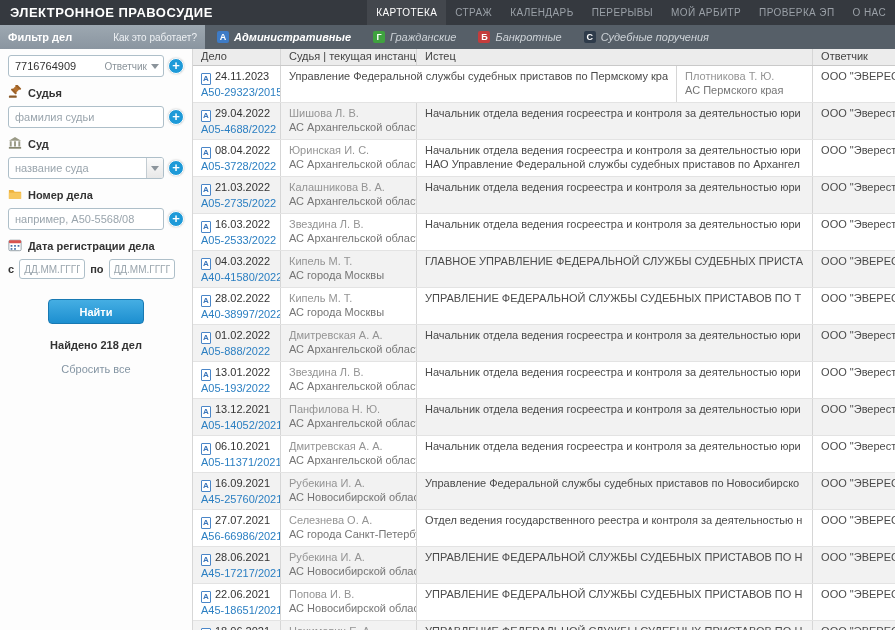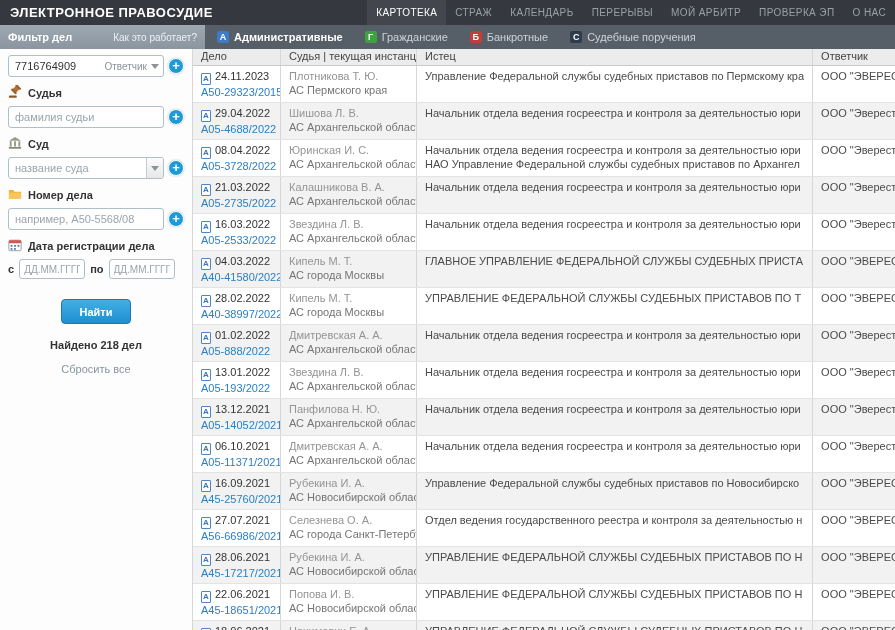--- a/index.html
+++ b/index.html
@@ -18,21 +18,21 @@
   
   .subbar { height:24px; display:flex; }
   .subbar-left { width:205px; background:linear-gradient(#9da8b1,#8a95a0);
     display:flex; align-items:center; justify-content:space-between; padding:0 8px; }
   .filter-title { color:#fff; font-weight:bold; font-size:11px; }
   .help-link { color:#eef1f4; font-size:10px; cursor:pointer; }
   .subbar-right { flex:1; background:#565f68; display:flex; align-items:center; gap:22px; padding:0 12px; }
   .case-tab { display:flex; align-items:center; gap:5px; cursor:pointer; }
   .tab-letter { width:12px; height:12px; border-radius:2px; color:#fff; font-size:9px;
     font-weight:bold; display:flex; align-items:center; justify-content:center; }
-  .case-tab .tab-label { color:#ced3d8; font-size:11px; }
+  .case-tab .tab-label { color:#ced3d8; font-size:11px;font-style:italic; }
   .case-tab.active .tab-label { color:#fff; font-weight:bold; }
 
   
   .main { display:flex; height:589px; }
   .sidebar { width:205px; background:#fdfdfd; border-right:1px solid #d7d7d7; padding:6px 8px 0 8px; }
   .content { flex:1; display:flex; flex-direction:column; background:#fff; }
 
   
   .field-label { display:flex; align-items:center; gap:6px; font-weight:bold;
     color:#333; margin:8px 0 5px 0; font-size:11px; }
@@ -53,21 +53,21 @@
     border-radius:0 2px 2px 0; display:flex; align-items:center; justify-content:center; cursor:pointer; }
   .add-btn { width:16px; height:16px; border-radius:50%; background:#1e9ad8;
     border:1px solid #fff; box-shadow:0 0 2px rgba(0,0,0,.25); color:#fff;
     font-size:13px; font-weight:bold; line-height:13px; text-align:center; cursor:pointer; flex:0 0 auto; }
   .date-row { display:flex; align-items:center; gap:5px; }
   .date-lbl { font-weight:bold; color:#333; }
   .date-input { width:66px; height:20px; border:1px solid #aebfc9; border-radius:3px;
     padding:0 4px; font-size:10px; color:#333; outline:none;
     font-family:"Liberation Sans","DejaVu Sans",sans-serif; }
   .date-input::placeholder { color:#9aa5ad; }
-  .search-btn { display:block; margin:20px auto 0 auto; width:70px; height:25px;
+  .search-btn { display:block; margin:20px auto 0 auto; width:96px; height:25px;
     background:linear-gradient(#45aee3,#1d8fd0); border:1px solid #1879b3; border-radius:4px;
     color:#fff; font-weight:bold; font-size:11px; cursor:pointer;
     font-family:"Liberation Sans","DejaVu Sans",sans-serif; }
   .found-count { text-align:center; font-weight:bold; color:#333; margin-top:15px; }
   .reset-link { text-align:center; color:#8495a3; margin-top:12px; cursor:pointer; }
 
   
   .thead { display:flex; background:#ececec; border-bottom:1px solid #c9c9c9; height:17px; }
   .thead .cell { font-size:11px; color:#444; padding:1px 8px; overflow:hidden; white-space:nowrap; }
   .cell { border-right:1px solid #d6d6d6; }
@@ -224,26 +224,26 @@
       <div class="cell col-judge">Судья | текущая инстанция</div>
       <div class="cell col-plaintiff">Истец</div>
       <div class="cell col-def">Ответчик</div>
     </div>
     <div class="tbody">
         <div class="row">
           <div class="cell col-case">
             <div class="case-date"><span class="case-type-icon">А</span><span>24.11.2023</span></div>
             <a class="case-link" href="#">А50-29323/2015</a>
           </div>
+          <div class="cell col-plaintiff">
+            <div class="plaintiff-line">Управление Федеральной службы судебных приставов по Пермскому кра</div>
+          </div>
           <div class="cell col-judge">
             <div class="judge">Плотникова Т. Ю.</div>
             <div class="court">АС Пермского края</div>
-          </div>
-          <div class="cell col-plaintiff">
-            <div class="plaintiff-line">Управление Федеральной службы судебных приставов по Пермскому кра</div>
           </div>
           <div class="cell col-def defendant">ООО "ЭВЕРЕСТ"</div>
         </div>
         <div class="row">
           <div class="cell col-case">
             <div class="case-date"><span class="case-type-icon">А</span><span>29.04.2022</span></div>
             <a class="case-link" href="#">А05-4688/2022</a>
           </div>
           <div class="cell col-judge">
             <div class="judge">Шишова Л. В.</div>

